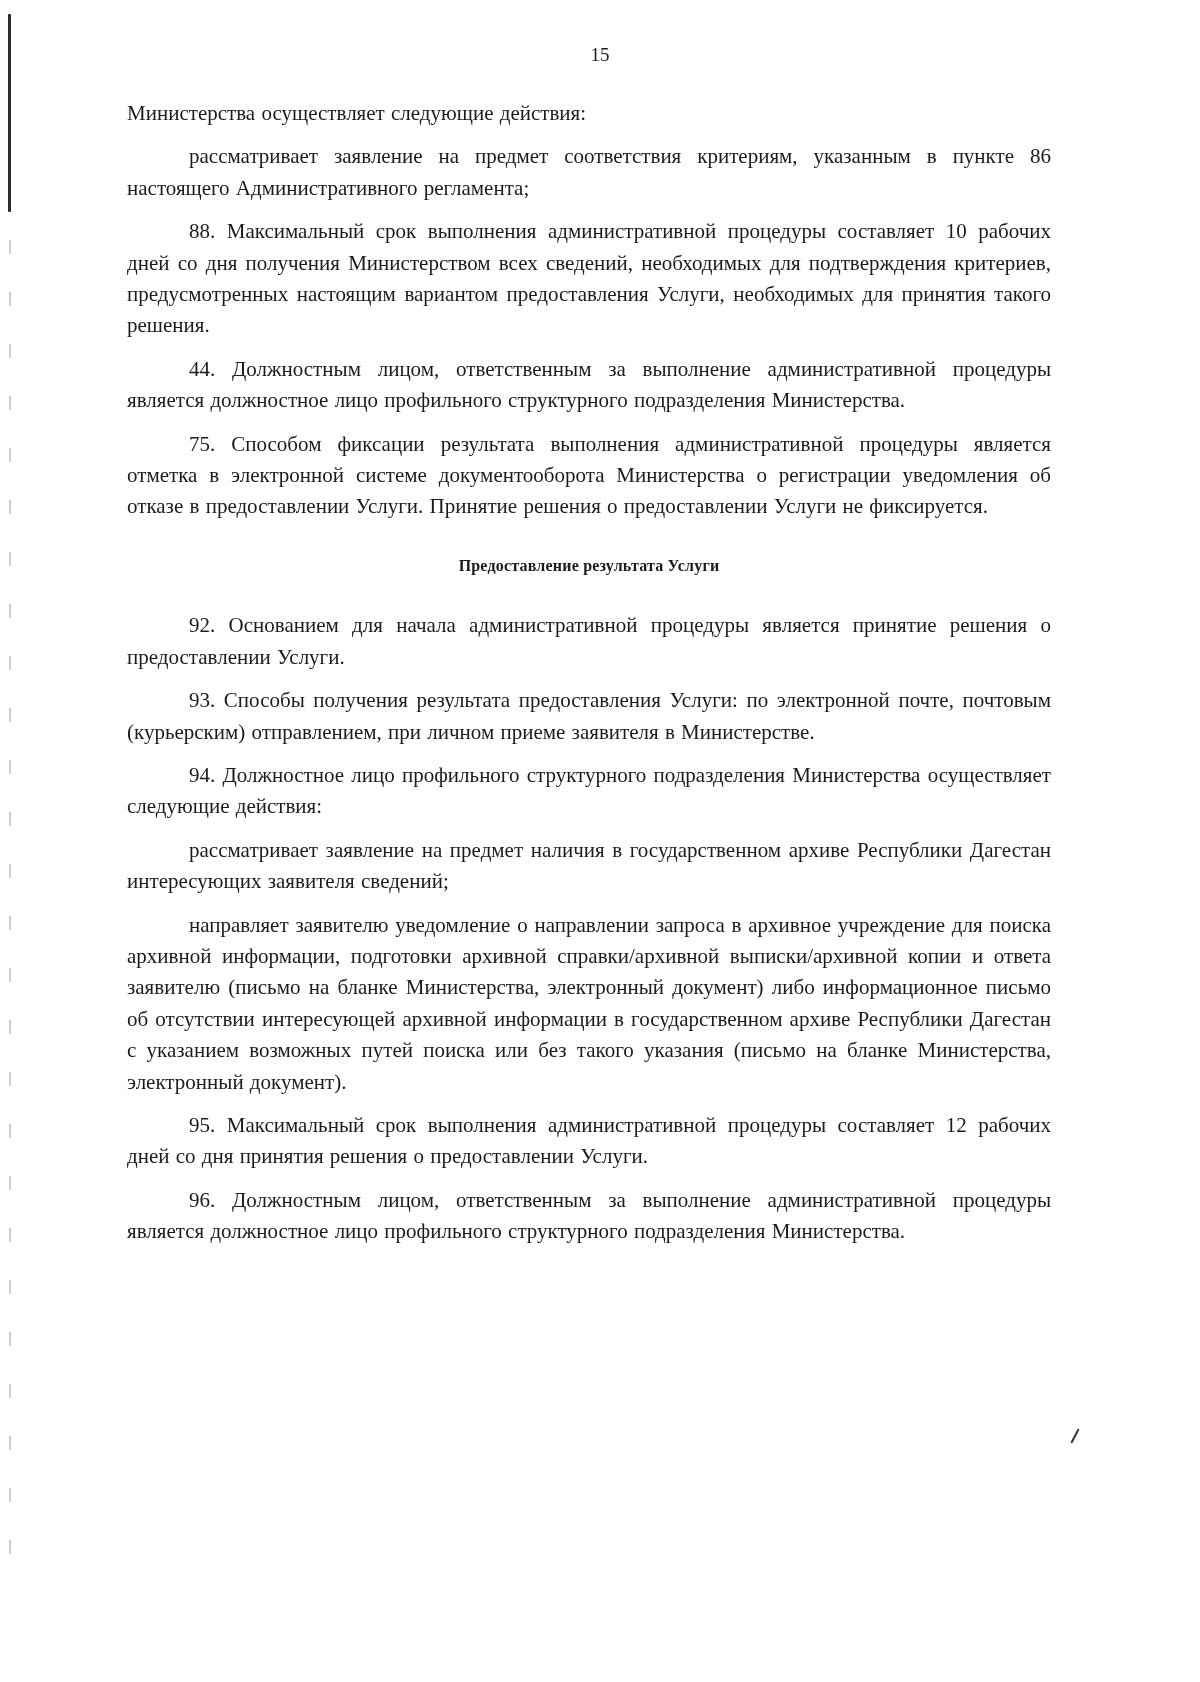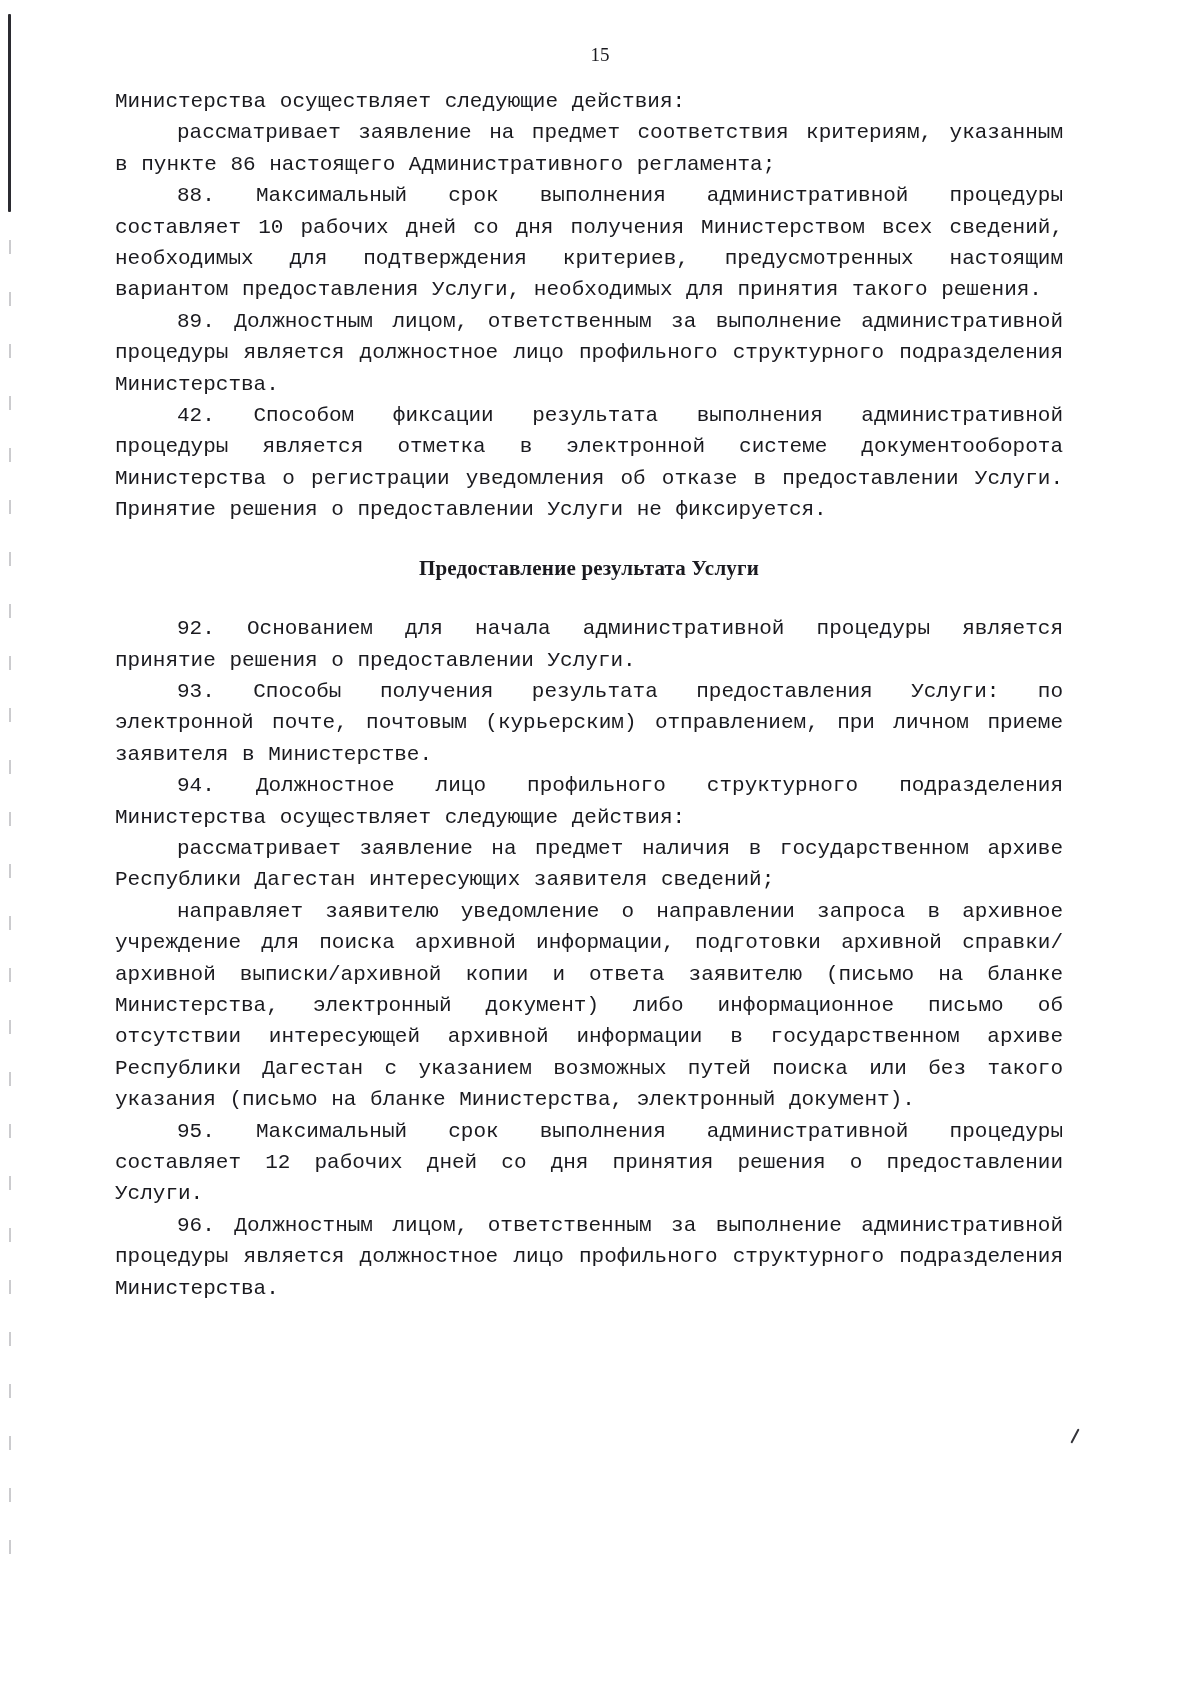--- a/index.html
+++ b/index.html
@@ -28,33 +28,32 @@
   .text-block {
     position: absolute;
     top: 86px;
     left: 115px;
     width: 948px;
     font-size: 21px;
     line-height: 31.4px;
     text-align: justify;
   }
   .para {
-    margin: 0;
+    margin: 12px;
     text-indent: 62px;
     word-spacing: 1px;
-    font-family: Liberation Mono, monospace;
   }
   .para.no-indent {
     text-indent: 0;
   }
   .heading {
     margin: 27px 0 29px 0;
     text-align: center;
     font-weight: bold;
-    font-size: 21px;
+    font-size: 16px;
     text-indent: 0;
     letter-spacing: 0.2px;
   }
   
   .scan-line-top {
     position: absolute;
     left: 8px;
     top: 14px;
     width: 3px;
     height: 198px;
@@ -95,22 +94,22 @@
   <div class="scan-line-faint"></div>
   <div class="scan-mark-br"></div>
 
   <div class="page-number">15</div>
 
   <div class="text-block">
 
     <p class="para no-indent">Министерства осуществляет следующие действия:</p>
     <p class="para">рассматривает заявление на предмет соответствия критериям, указанным в пункте 86 настоящего Административного регламента;</p>
     <p class="para">88. Максимальный срок выполнения административной процедуры составляет 10 рабочих дней со дня получения Министерством всех сведений, необходимых для подтверждения критериев, предусмотренных настоящим вариантом предоставления Услуги, необходимых для принятия такого решения.</p>
-    <p class="para">89. Должностным лицом, ответственным за выполнение административной процедуры является должностное лицо профильного структурного подразделения Министерства.</p>
-    <p class="para">42. Способом фиксации результата выполнения административной процедуры является отметка в электронной системе документооборота Министерства о регистрации уведомления об отказе в предоставлении Услуги. Принятие решения о предоставлении Услуги не фиксируется.</p>
+    <p class="para">44. Должностным лицом, ответственным за выполнение административной процедуры является должностное лицо профильного структурного подразделения Министерства.</p>
+    <p class="para">75. Способом фиксации результата выполнения административной процедуры является отметка в электронной системе документооборота Министерства о регистрации уведомления об отказе в предоставлении Услуги. Принятие решения о предоставлении Услуги не фиксируется.</p>
 
     <h3 class="heading">Предоставление результата Услуги</h3>
 
     <p class="para">92. Основанием для начала административной процедуры является принятие решения о предоставлении Услуги.</p>
     <p class="para">93. Способы получения результата предоставления Услуги: по электронной почте, почтовым (курьерским) отправлением, при личном приеме заявителя в Министерстве.</p>
     <p class="para">94. Должностное лицо профильного структурного подразделения Министерства осуществляет следующие действия:</p>
     <p class="para">рассматривает заявление на предмет наличия в государственном архиве Республики Дагестан интересующих заявителя сведений;</p>
     <p class="para">направляет заявителю уведомление о направлении запроса в архивное учреждение для поиска архивной информации, подготовки архивной справки/архивной выписки/архивной копии и ответа заявителю (письмо на бланке Министерства, электронный документ) либо информационное письмо об отсутствии интересующей архивной информации в государственном архиве Республики Дагестан с указанием возможных путей поиска или без такого указания (письмо на бланке Министерства, электронный документ).</p>
     <p class="para">95. Максимальный срок выполнения административной процедуры составляет 12 рабочих дней со дня принятия решения о предоставлении Услуги.</p>
     <p class="para">96. Должностным лицом, ответственным за выполнение административной процедуры является должностное лицо профильного структурного подразделения Министерства.</p>

